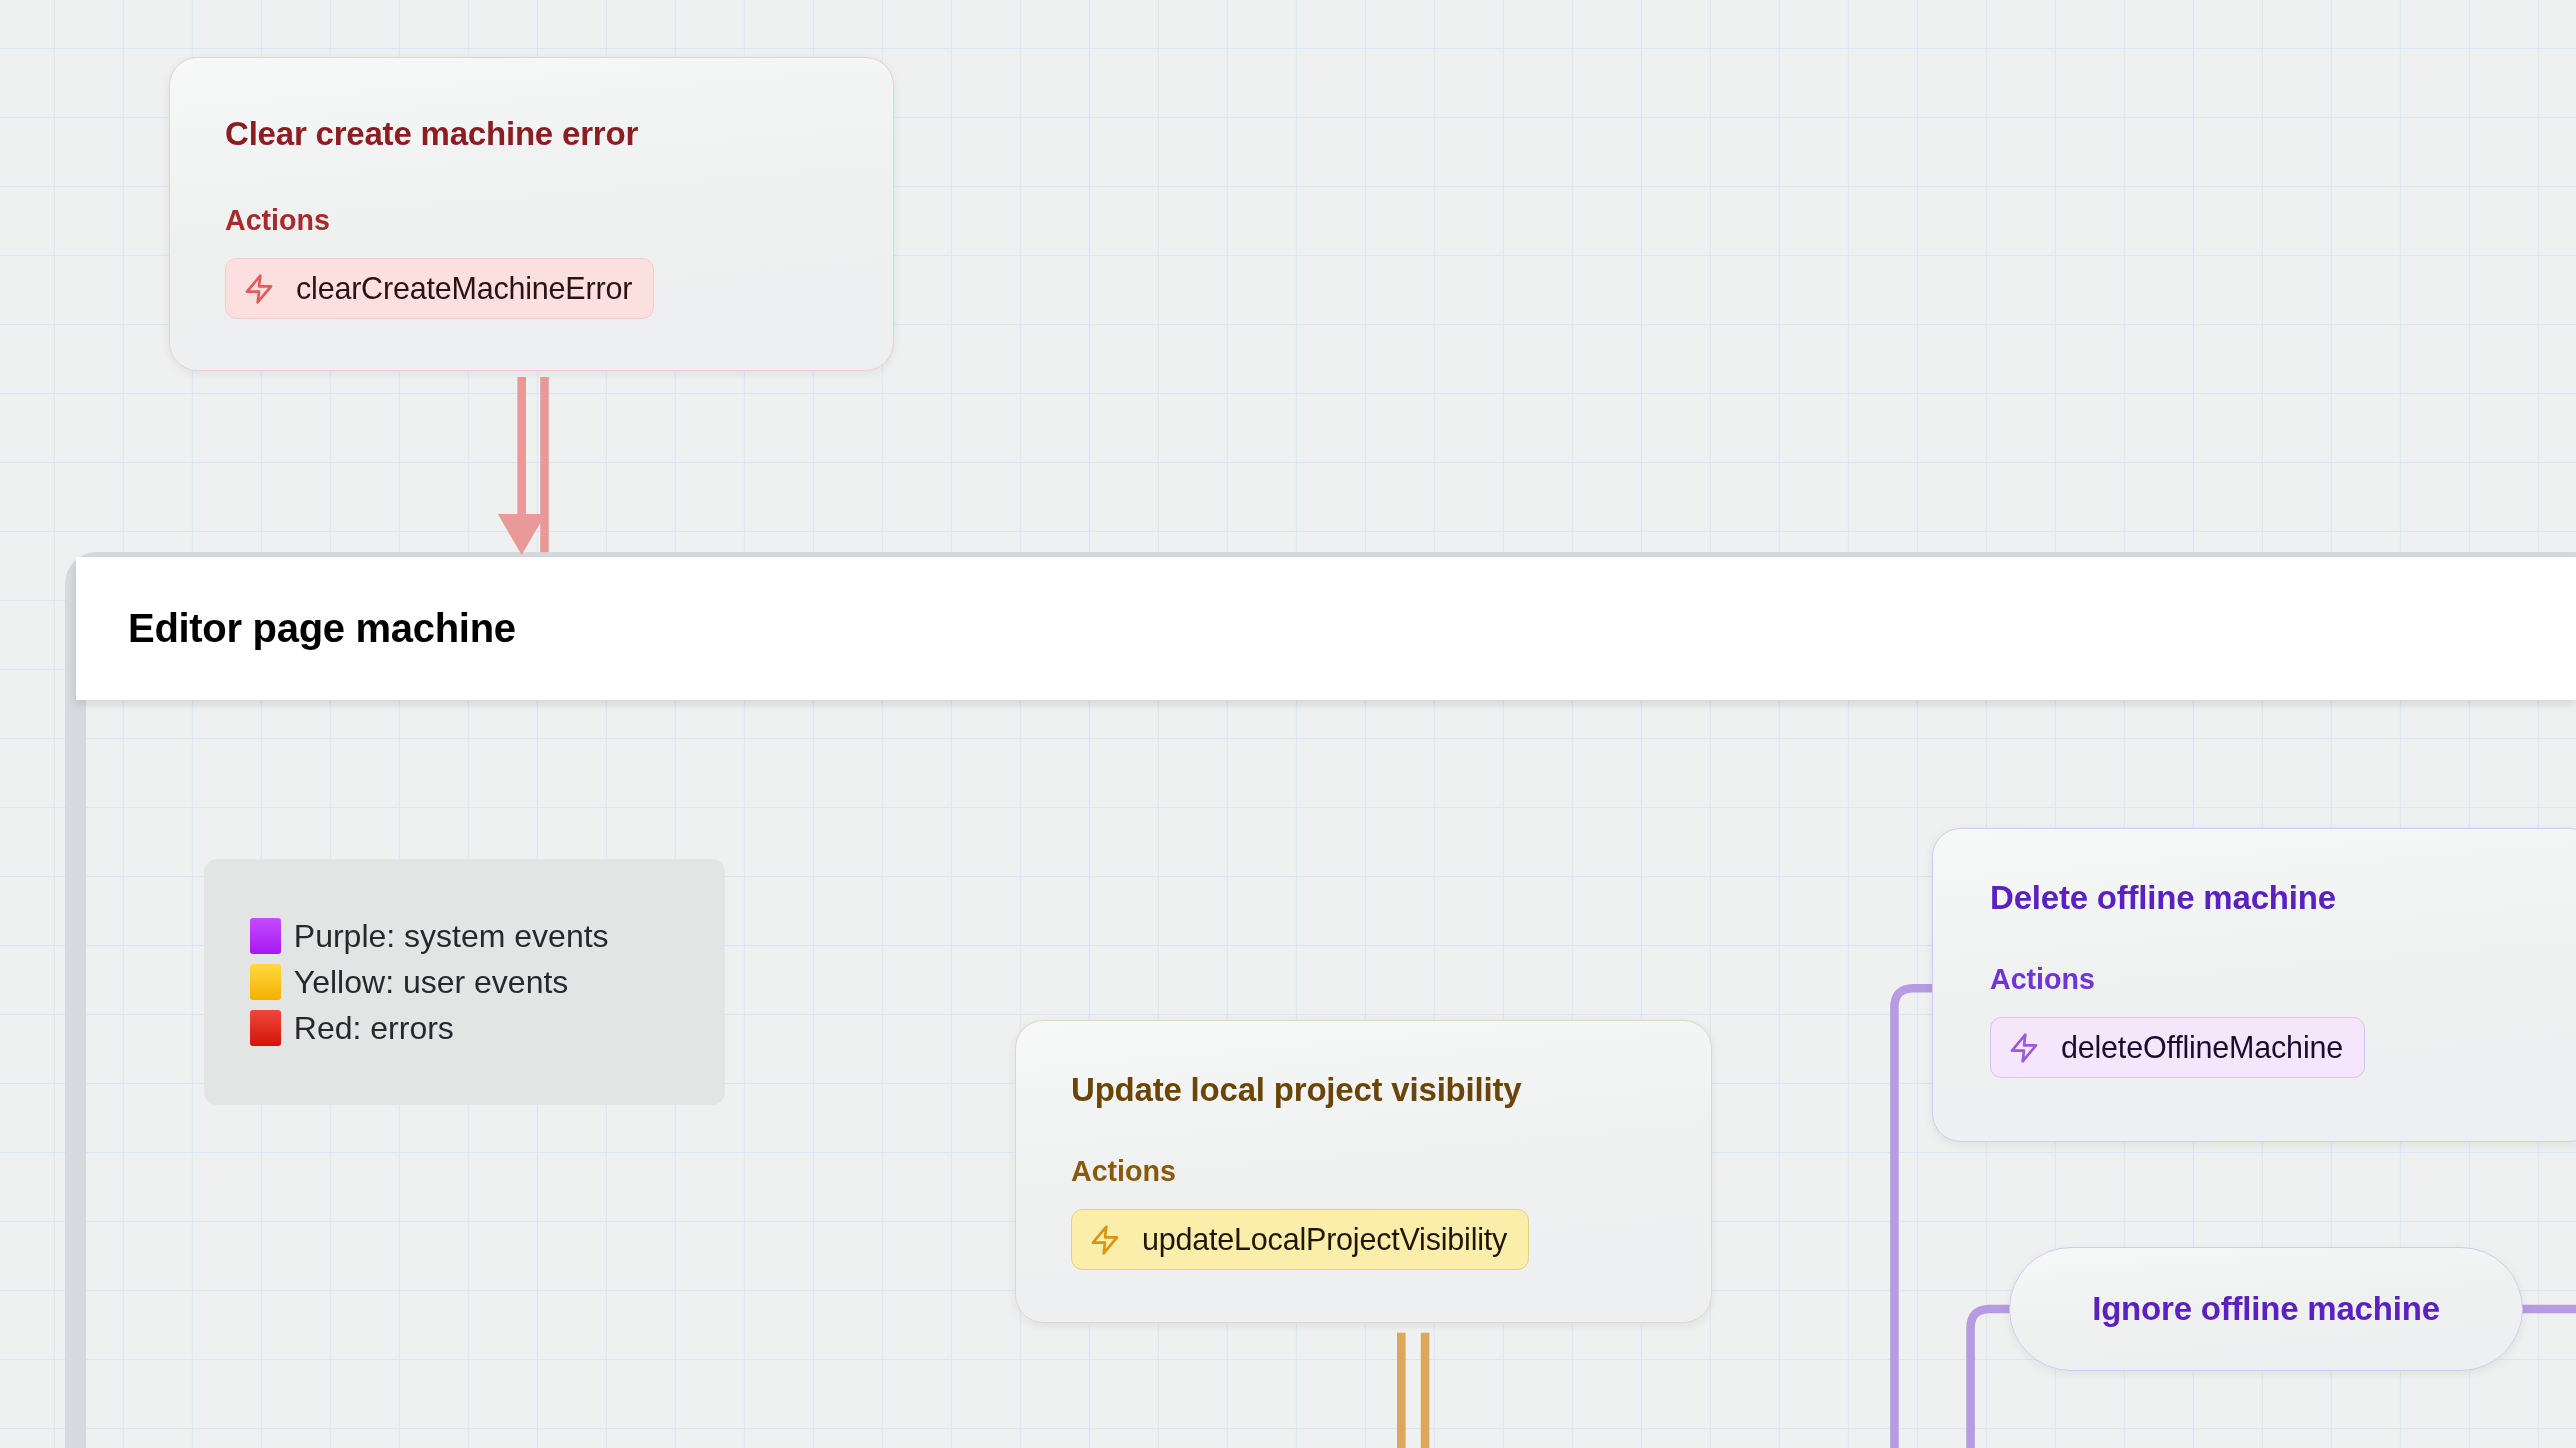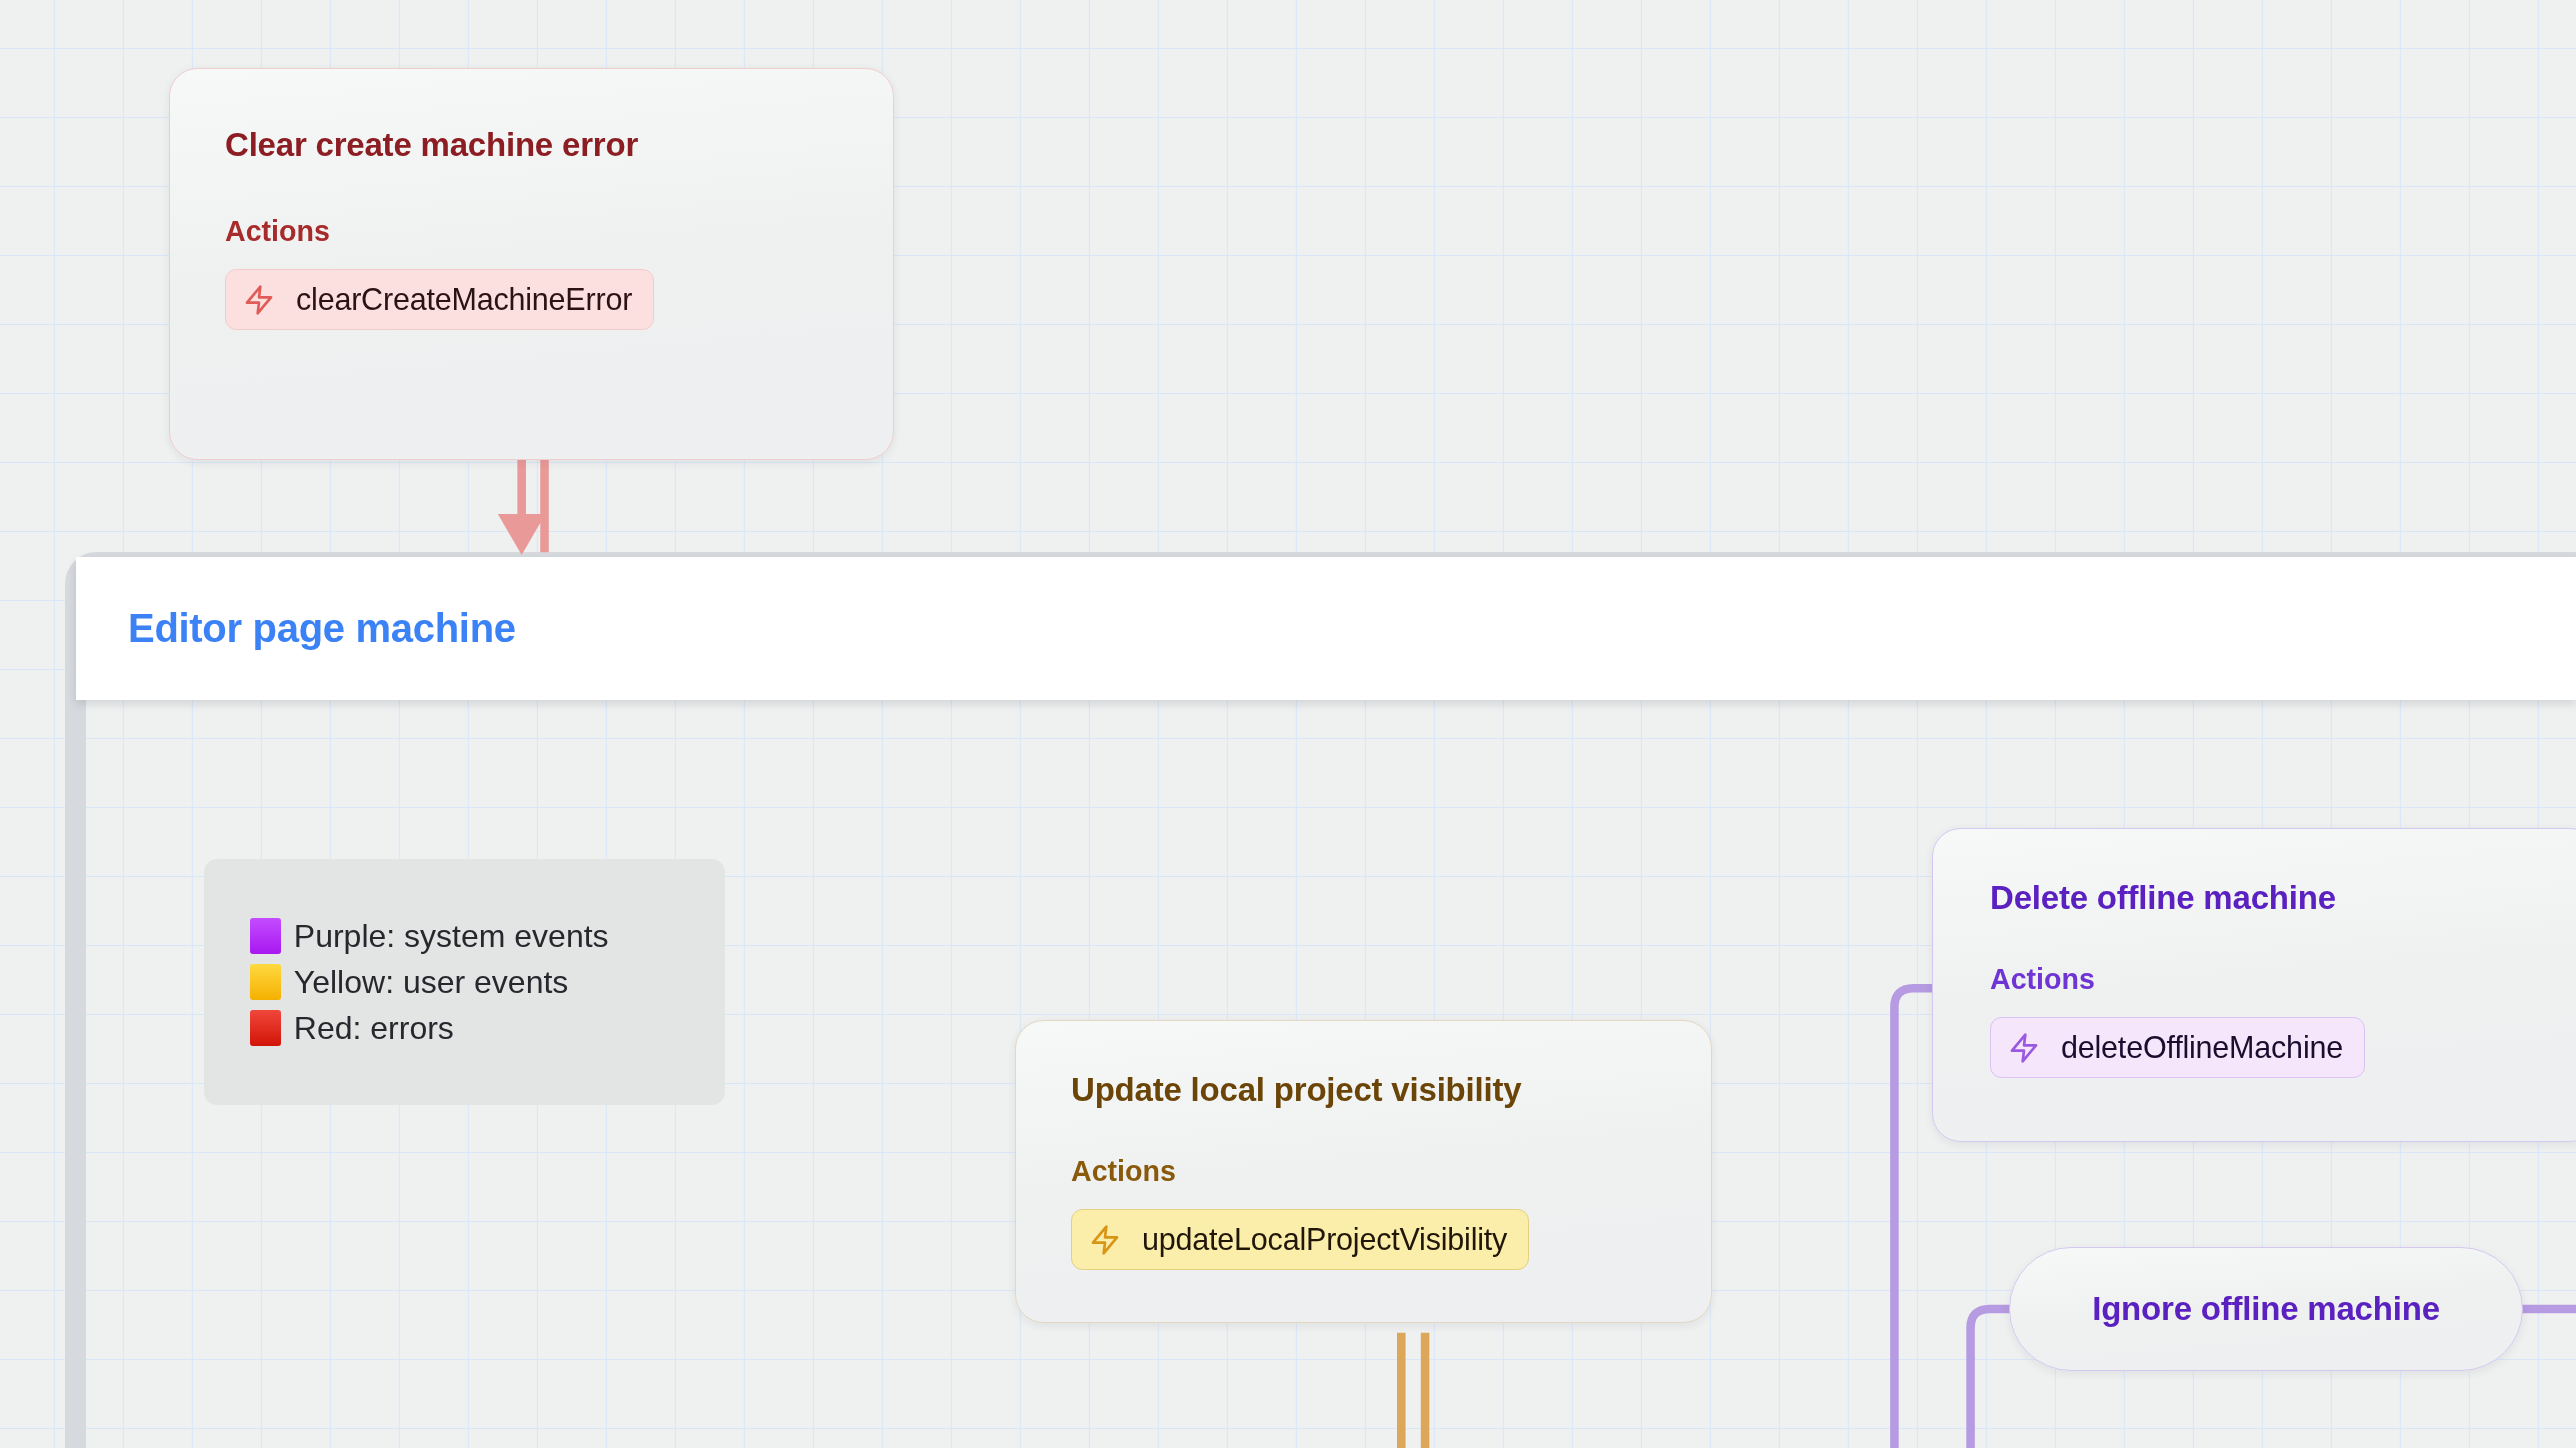--- a/index.html
+++ b/index.html
@@ -57,21 +57,21 @@
     height: 143px;
     background: #ffffff;
     box-shadow: 0 3.8px 8.6px rgba(20,30,50,0.13);
     z-index: 3;
     display: flex;
     align-items: center;
   }
   .machine-header-title {
     font-size: 40px;
     font-weight: bold;
-    color: #3b82f6;
+    color: #000000;
     letter-spacing: -0.3px;
     margin-left: 52px;
   }
 
   
   .node {
     position: absolute;
     border-radius: 28.6px;
     box-sizing: border-box;
     background:
@@ -224,21 +224,21 @@
     <div class="legend-row">
       <span class="legend-swatch sw-yellow"></span>
       <span class="legend-text">Yellow: user events</span>
     </div>
     <div class="legend-row">
       <span class="legend-swatch sw-red"></span>
       <span class="legend-text">Red: errors</span>
     </div>
   </div>
 
-  <div class="node node--red" style="left:169px; top:68px; width:725px; height:392px;">
+  <div class="node node--red" style="left:169px; top:57px; width:725px; height:314px;">
     <div class="node-title" style="margin:57px 0 0 55px;">Clear create machine error</div>
     <div class="node-section-label" style="margin:51px 0 0 55px;">Actions</div>
     <div class="action-chip" style="margin:21px 0 0 55px;">
       <svg class="zap" viewBox="0 0 24 24" fill="none" stroke="#e05c58" stroke-width="2" stroke-linecap="round" stroke-linejoin="round">
         <polygon points="13 2 3 14 12 14 11 22 21 10 12 10 13 2"></polygon>
       </svg>
       <span class="chip-text">clearCreateMachineError</span>
     </div>
   </div>
 

